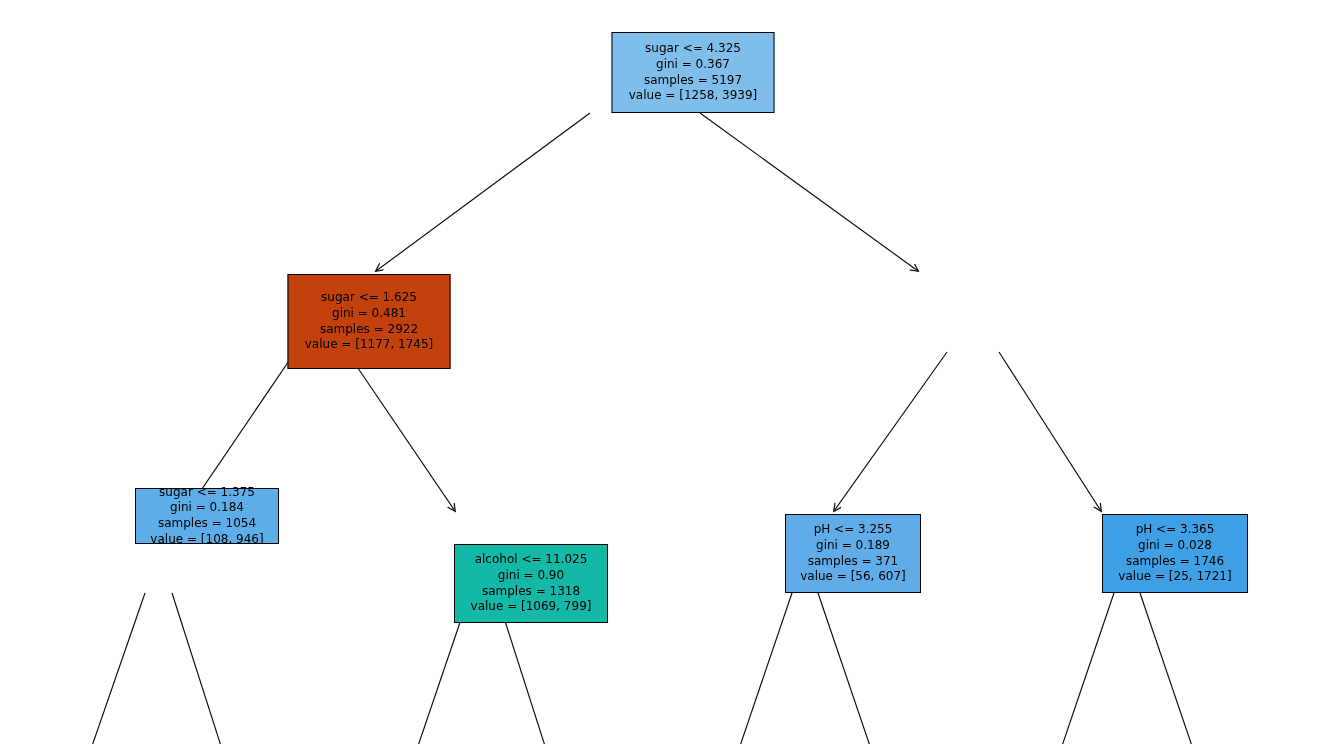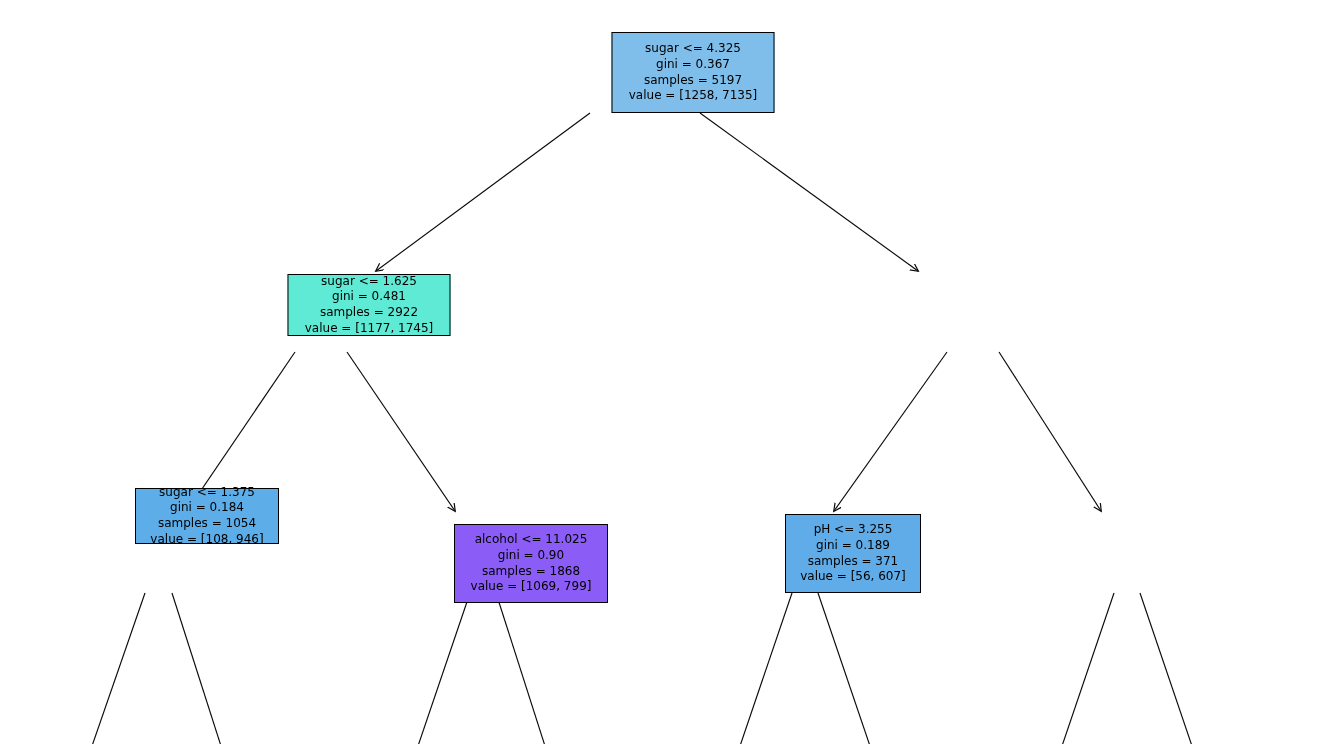--- a/index.html
+++ b/index.html
@@ -55,46 +55,52 @@
         <line x1="818" y1="593" x2="870" y2="746" stroke="#0a0a0a" stroke-width="1.15"></line>
         <line x1="1114" y1="593" x2="1062" y2="746" stroke="#0a0a0a" stroke-width="1.15"></line>
         <line x1="1140" y1="593" x2="1192" y2="746" stroke="#0a0a0a" stroke-width="1.15"></line>
       </g>
   </svg>
 
   <div class="tree-node" style="left: 645px; top: 32px; width: 163px; height: 81px; background: rgb(127, 190, 234);">
     <span>sugar &lt;= 4.325</span>
     <span>gini = 0.367</span>
     <span>samples = 5197</span>
-    <span>value = [1258, 7135]</span>
+    <span>value = [1258, 3939]</span>
   </div>
 
-  <div class="tree-node" style="left: 321px; top: 274px; width: 163px; height: 62px; background: #5eead4;">
+  <div class="tree-node" style="left: 321px; top: 274px; width: 163px; height: 95px; background: #c2410c;">
     <span>sugar &lt;= 1.625</span>
     <span>gini = 0.481</span>
     <span>samples = 2922</span>
     <span>value = [1177, 1745]</span>
   </div>
 
 
   <div class="tree-node" style="left: 159px; top: 488px; width: 144px; height: 56px; background: rgb(93, 173, 232);">
     <span>sugar &lt;= 1.375</span>
     <span>gini = 0.184</span>
     <span>samples = 1054</span>
     <span>value = [108, 946]</span>
   </div>
 
-  <div class="tree-node" style="left: 483px; top: 524px; width: 154px; height: 79px; background: #8b5cf6;">
+  <div class="tree-node" style="left: 483px; top: 544px; width: 154px; height: 79px; background: #14b8a6;">
     <span>alcohol &lt;= 11.025</span>
     <span>gini = 0.90</span>
-    <span>samples = 1868</span>
+    <span>samples = 1318</span>
     <span>value = [1069, 799]</span>
   </div>
 
   <div class="tree-node" style="left: 805px; top: 514px; width: 136px; height: 79px; background: rgb(95, 172, 232);">
     <span>pH &lt;= 3.255</span>
     <span>gini = 0.189</span>
     <span>samples = 371</span>
     <span>value = [56, 607]</span>
   </div>
 
+  <div class="tree-node" style="left: 1127px; top: 514px; width: 146px; height: 79px; background: rgb(63, 160, 230);">
+    <span>pH &lt;= 3.365</span>
+    <span>gini = 0.028</span>
+    <span>samples = 1746</span>
+    <span>value = [25, 1721]</span>
+  </div>
 
 </div>
 
 </body></html>

